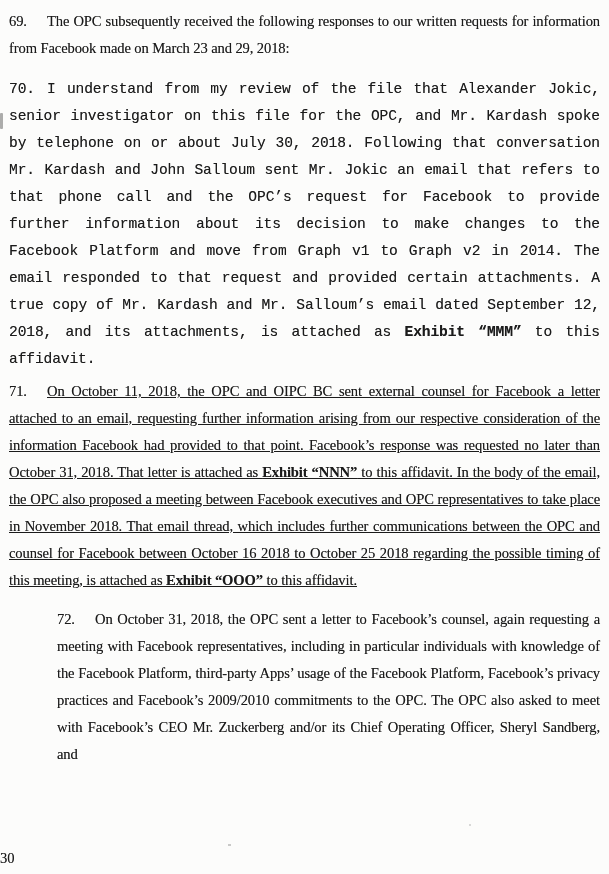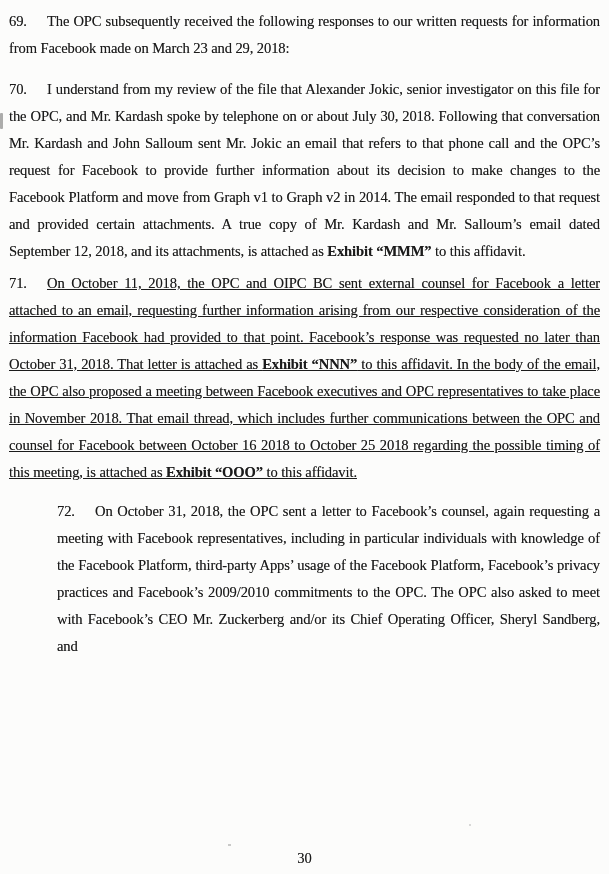--- a/index.html
+++ b/index.html
@@ -30,28 +30,28 @@
     margin-left: 60px;
     padding-left: 15px;
     text-indent: -15px;
   }
   .sub .marker {
     display: inline-block;
     width: 15px;
   }
   .sub-a { margin-top: 16px; }
   .sub-b { margin-top: 14px; }
-  .p70 { margin-top: 14px; }
+  .p70 { margin-top: 14px; font-family: Liberation Mono, monospace; }
   .p71 { margin-top: 5px; text-decoration: underline; }
   .p72 { margin-top: 12px; margin-left: 48px; }
   b { font-weight: bold; }
   .pageno {
     position: absolute;
     top: 845px; left: 0; right: 0;
-    text-align: center;
+    text-align: left;
     text-indent: 0;
     letter-spacing: 0;
   }
   
   .artifact { position: absolute; background: #6a6a6a; }
   .artifact.a1 { left: 0; top: 113px; width: 3px; height: 16px; opacity: .55; border-radius: 1px; }
   .artifact.a2 { left: 228px; top: 844px; width: 3px; height: 2px; opacity: .35; }
   .artifact.a3 { left: 469px; top: 824px; width: 2px; height: 2px; opacity: .25; }
 </style>
 </head>

